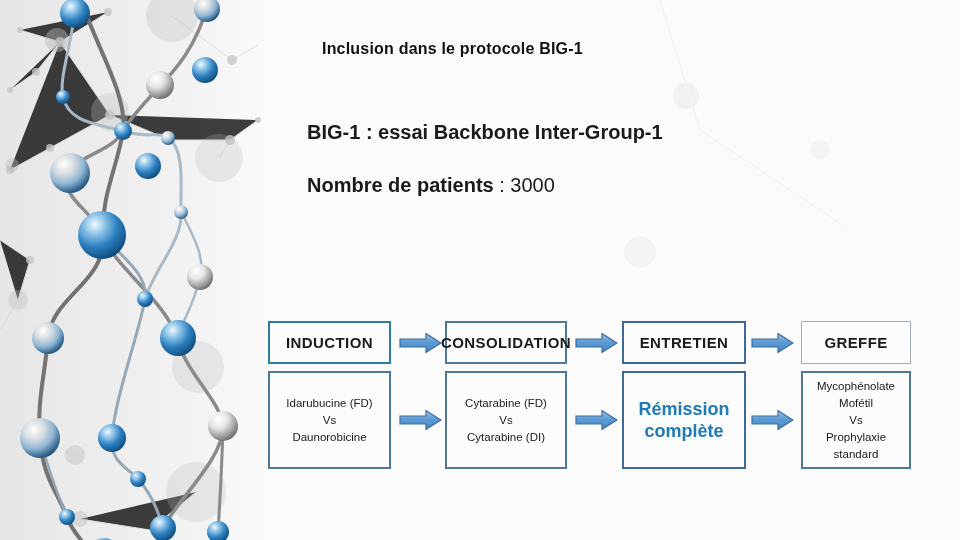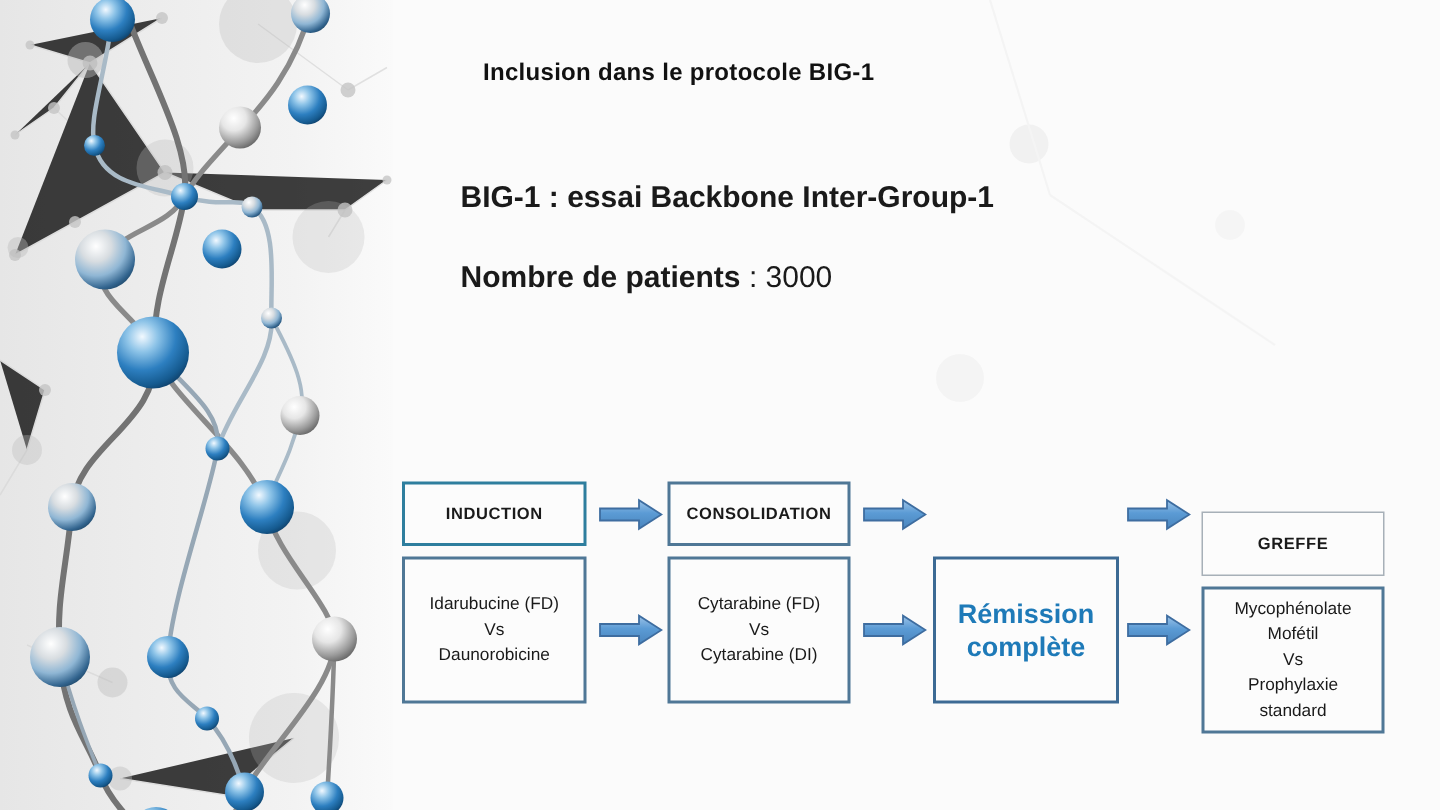--- a/index.html
+++ b/index.html
@@ -16,26 +16,26 @@
     font-size:16px;font-weight:bold;color:#111111;letter-spacing:.2px;margin:0;
   }
   .intro{position:absolute;left:307px;top:120px;width:535px;z-index:2;}
   .intro p{margin:0 0 28px 0;font-size:20px;line-height:25px;color:#1a1a1a;}
   .intro .b{font-weight:bold;}
 
   .flow-box{
     position:absolute;z-index:2;box-sizing:border-box;background:#fcfcfc;
     display:flex;align-items:center;justify-content:center;text-align:center;
   }
-  .stage{top:321px;height:43px;font-size:11px;font-weight:bold;letter-spacing:.4px;}
+  .stage{top:321px;height:43px;font-size:15px;font-weight:bold;letter-spacing:.4px;}
   .detail{top:371px;height:98px;font-size:11.5px;line-height:17px;white-space:pre-line;}
   .col1{left:268px;width:123px;}
   .col2{left:445px;width:122px;justify-content:center;}
   .col3{left:622px;width:124px;}
-  .col4{left:801px;width:122px;margin-top:20px;}
+  .col4{left:801px;width:110px;}
   .b-teal{border:2px solid #2e7e9e;}
   .b-steel{border:2px solid #4f7796;}
   .b-navy{border:2px solid #3c6a94;}
   .b-thin{border:1px solid #a7b0b8;}
   .highlight{font-size:18px;font-weight:bold;color:#1e7ab8;line-height:22px;}
 
   .arrow{position:absolute;width:43px;height:24px;z-index:2;}
   .ar1{top:331px;} .ar2{top:408px;}
   .ax1{left:399px;} .ax2{left:575px;} .ax3{left:751px;}
 </style>
@@ -169,20 +169,23 @@
     <p><span class="b">BIG-1 :  essai Backbone Inter-Group-1</span></p>
     <p><span class="b">Nombre de patients</span><span> : 3000</span></p>
   </div>
 
   <div class="flow-box stage col1 b-teal">
     <span>INDUCTION</span>
   </div>
   <div class="flow-box stage col2 b-steel">
     <span>CONSOLIDATION</span>
   </div>
+  <div class="flow-box stage col3 b-navy">
+    <span>ENTRETIEN</span>
+  </div>
   <div class="flow-box stage col4 b-thin">
     <span>GREFFE</span>
   </div>
 
   <div class="flow-box detail col1 b-steel">
     <span>Idarubucine (FD)
 Vs
 Daunorobicine</span>
   </div>
   <div class="flow-box detail col2 b-steel">

